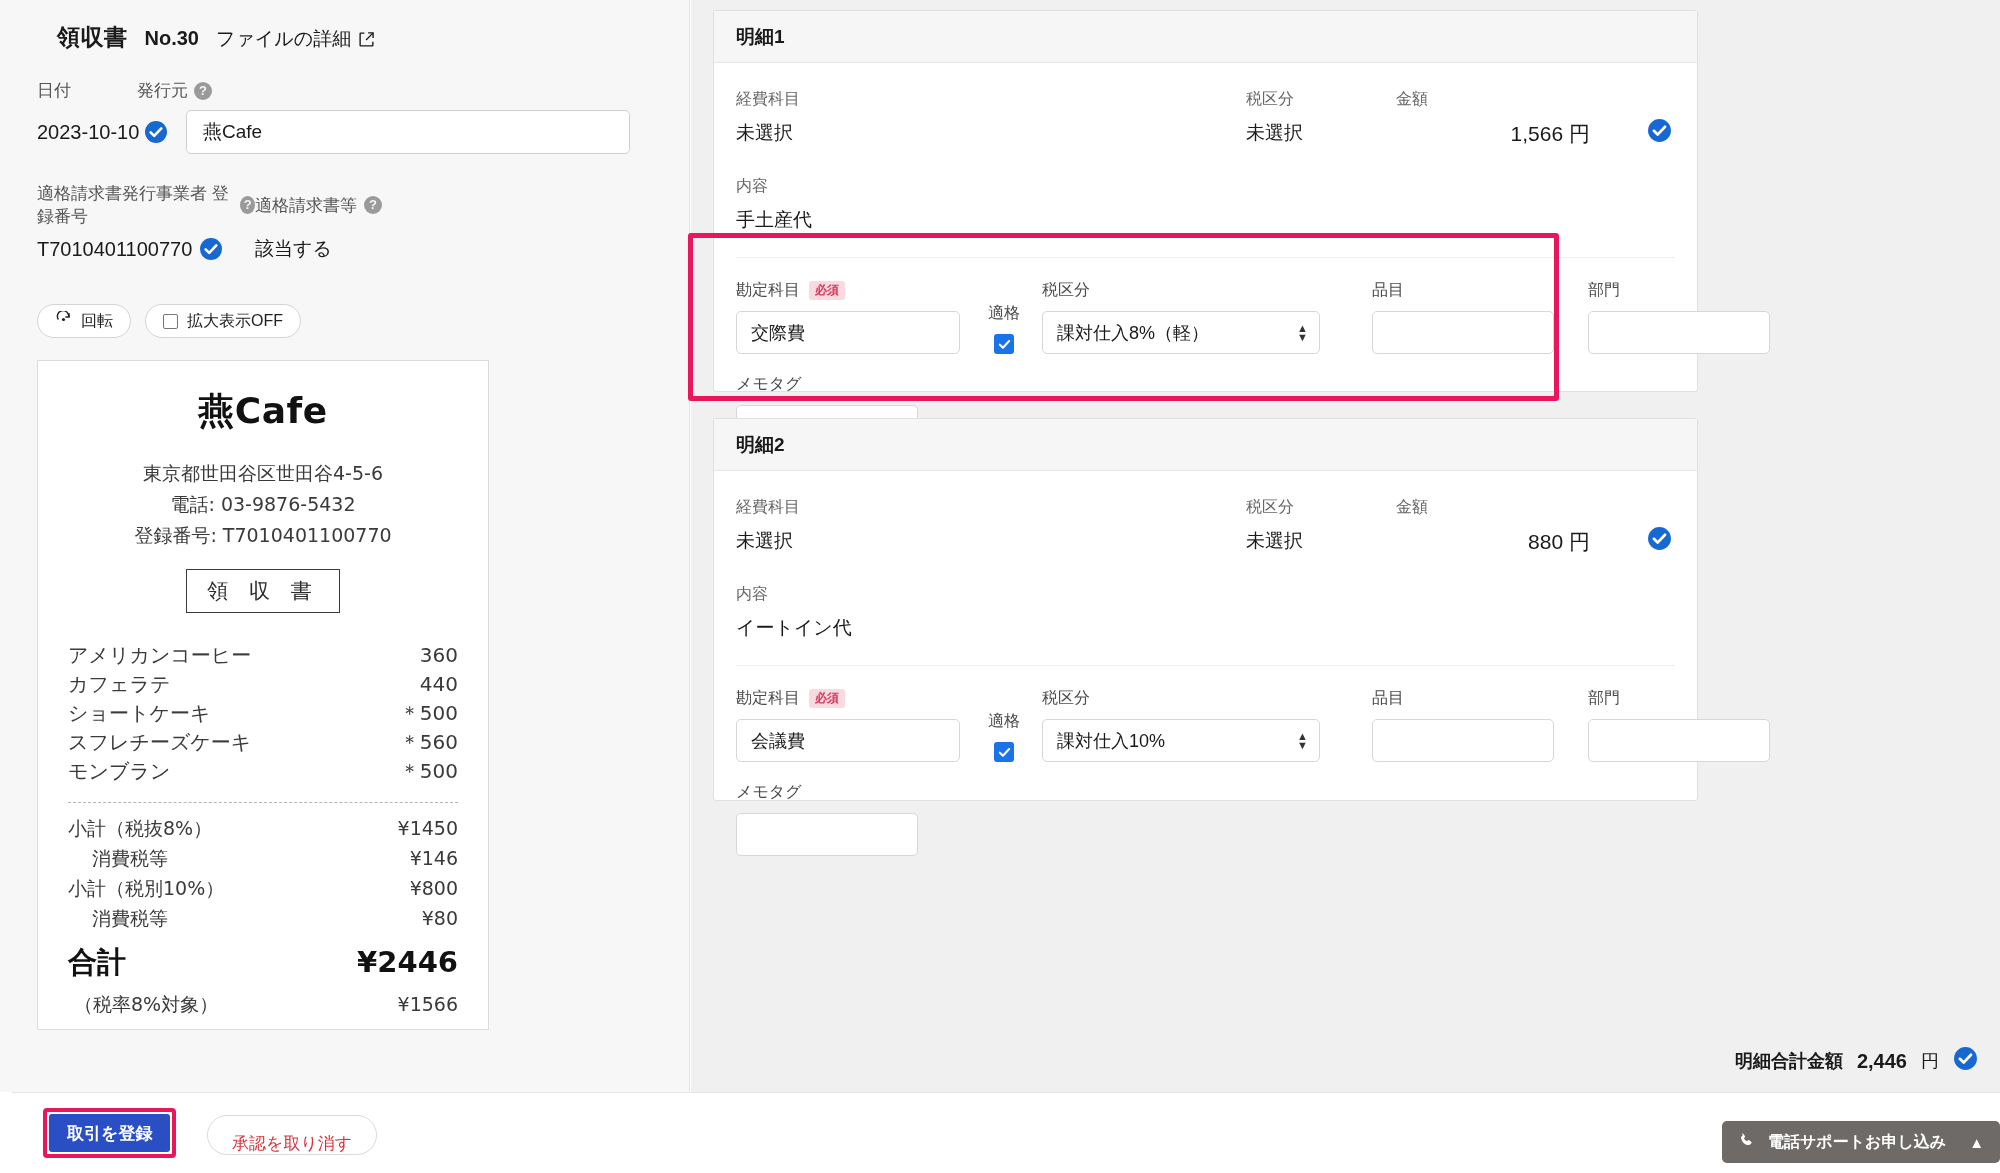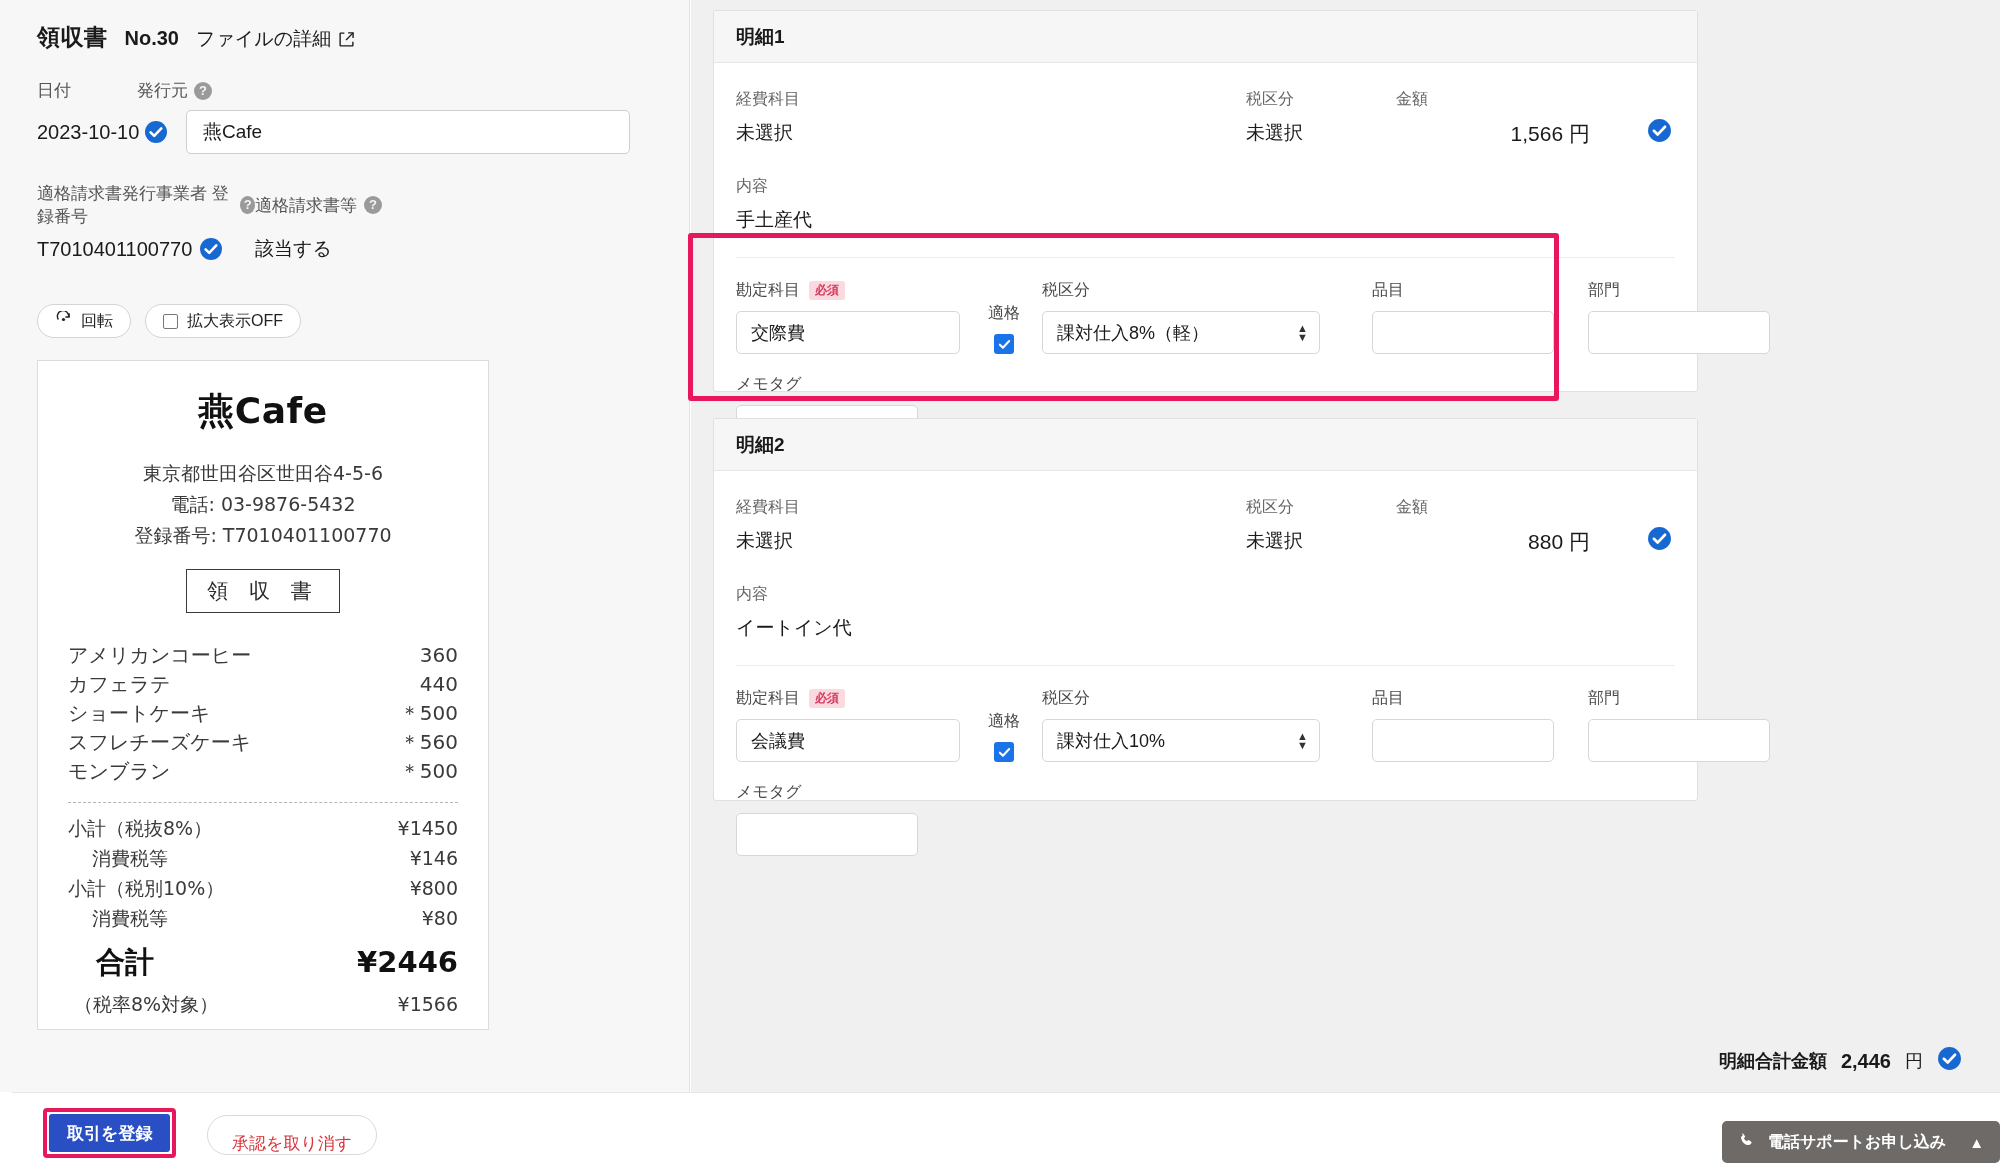--- a/index.html
+++ b/index.html
@@ -28,20 +28,21 @@
   }
   #left-inner {
     position: absolute;
     left: 37px; top: 0;
     width: 620px;
   }
 
   .hdr-row {
     display: flex; align-items: baseline; gap: 17px;
     padding-top: 22px;
+    margin-left: 20px;
   }
   .hdr-title { font-size: 23px; font-weight: bold; color: #1a1a1a; letter-spacing: .5px; }
   .hdr-no { font-size: 20px; font-weight: bold; color: #1a1a1a; }
   .hdr-link {
     font-size: 19px; color: #1a1a1a; cursor: pointer;
     display: inline-flex; align-items: center; gap: 7px;
   }
   .ext-icon { display: inline-block; width: 17px; height: 17px; }
 
   .field-labels { display: flex; margin-top: 26px; }
@@ -107,21 +108,21 @@
     border: 1.6px solid #3a3a3a; padding: 7px 20px; font-size: 21px; letter-spacing: 7px;
     color:#2b2b2b;
   }
   .r-items { margin-top: 28px; }
   .r-item { display:flex; justify-content:space-between; font-size: 20px; line-height: 29px; color:#3a3a3a; }
   .r-dash {
     margin: 16px 0 10px 0; border:0; border-top: 1.5px dashed #b5b5b5;
   }
   .r-sum { display:flex; justify-content:space-between; font-size:19px; line-height: 30px; color:#3a3a3a;}
   .r-sum.indent { padding-left: 24px; }
-  .r-total { display:flex; justify-content:space-between; align-items:baseline; margin-top: 10px; margin-left: 28px;}
+  .r-total { display:flex; justify-content:space-between; align-items:baseline; margin-top: 10px;}
   .r-total-l { font-size: 29px; font-weight: bold; color:#111; }
   .r-total-r { font-size: 29px; font-weight: bold; color:#111; }
   .r-note { display:flex; justify-content:space-between; font-size:19px; line-height:30px; color:#3a3a3a; padding-left: 6px; margin-top: 6px;}
 
   
   #right-panel {
     position:absolute; left: 691px; top:0;
     width: 1309px; height: 1092px;
     background: #f0f0f0;
     overflow:hidden;
@@ -191,21 +192,21 @@
 
   #highlight-box {
     position:absolute;
     left: 688px; top: 233px; width: 871px; height: 168px;
     border: 5px solid #e8175d; border-radius: 3px;
     pointer-events:none; z-index: 5;
   }
 
   
   #footer-total {
-    position:absolute; right: 38px; bottom: 16px;
+    position:absolute; right: 22px; bottom: 16px;
     display:flex; align-items:center; gap: 14px;
     font-size: 18px; color:#1a1a1a;
   }
   .ft-lbl { font-weight: bold; }
   .ft-amt { font-weight: bold; font-size: 20px; text-align: right; }
   .ft-yen { font-size: 18px; }
 
   
   #bottom-bar {
     position:absolute; left:12px; bottom:0; width: 2000px; height: 81px;

